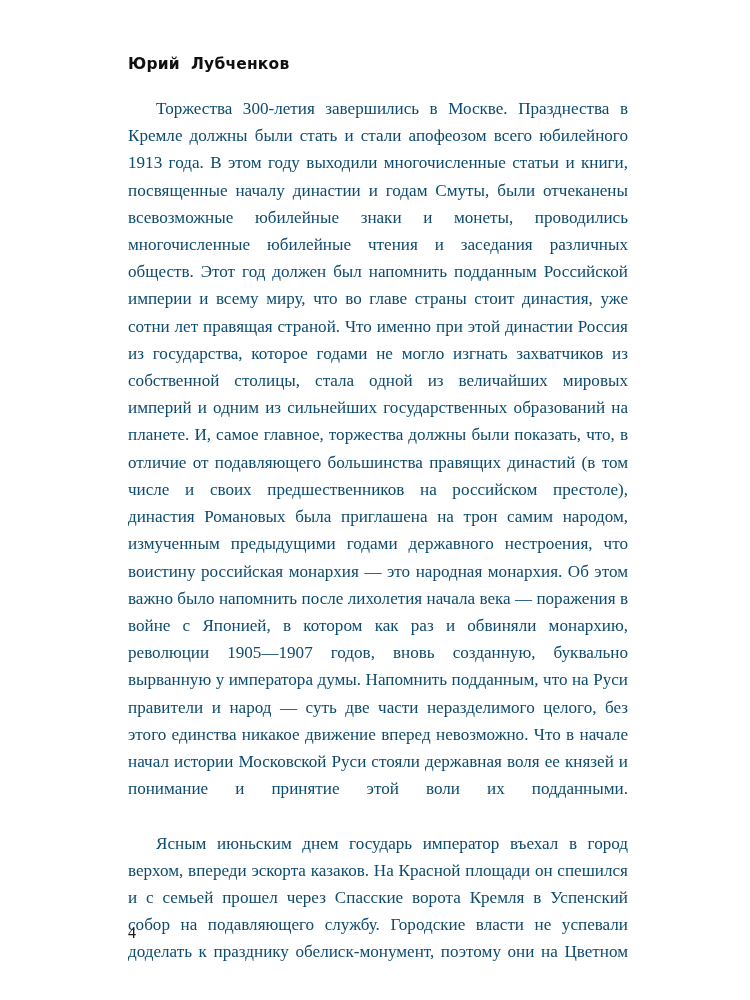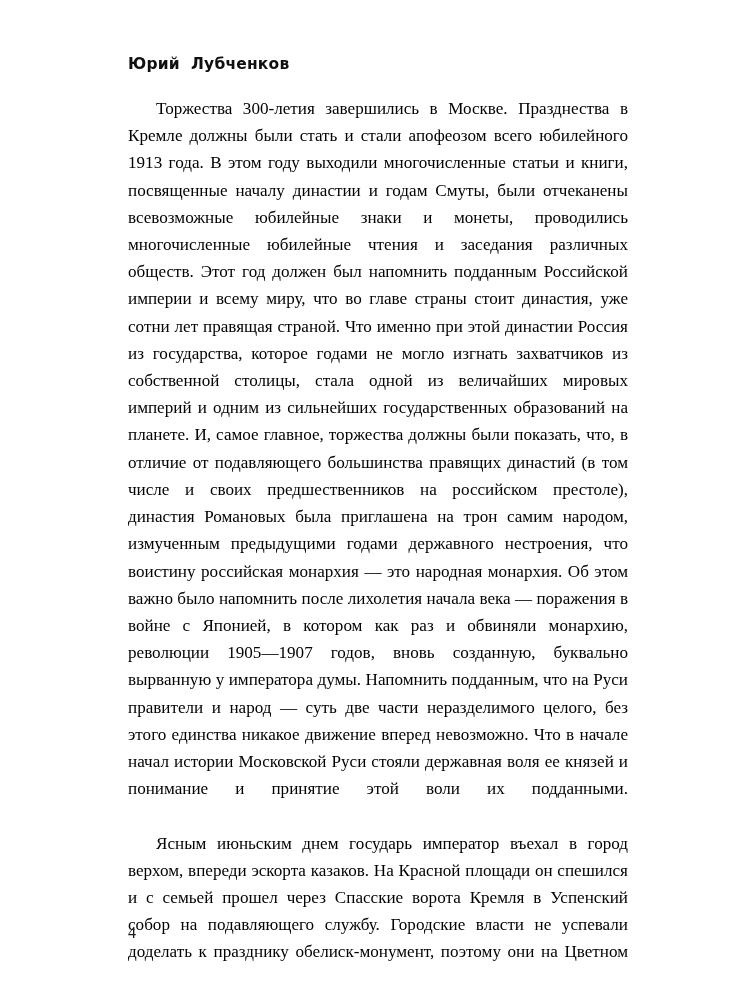--- a/index.html
+++ b/index.html
@@ -41,21 +41,21 @@
     line-height: 1.1;
     white-space: pre;
   }
 
   .body-copy {
     font-family: "Liberation Serif", "DejaVu Serif", serif;
     font-size: 17.1px;
     line-height: 27.2px;
     text-align: justify;
     text-justify: inter-word;
-    color: #000000;
+    color: #0c4a6e;
     hyphens: manual;
     -webkit-hyphens: manual;
   }
 
   .body-copy p {
     margin: 0;
     text-indent: 28px;
     text-align: justify;
   }
 

